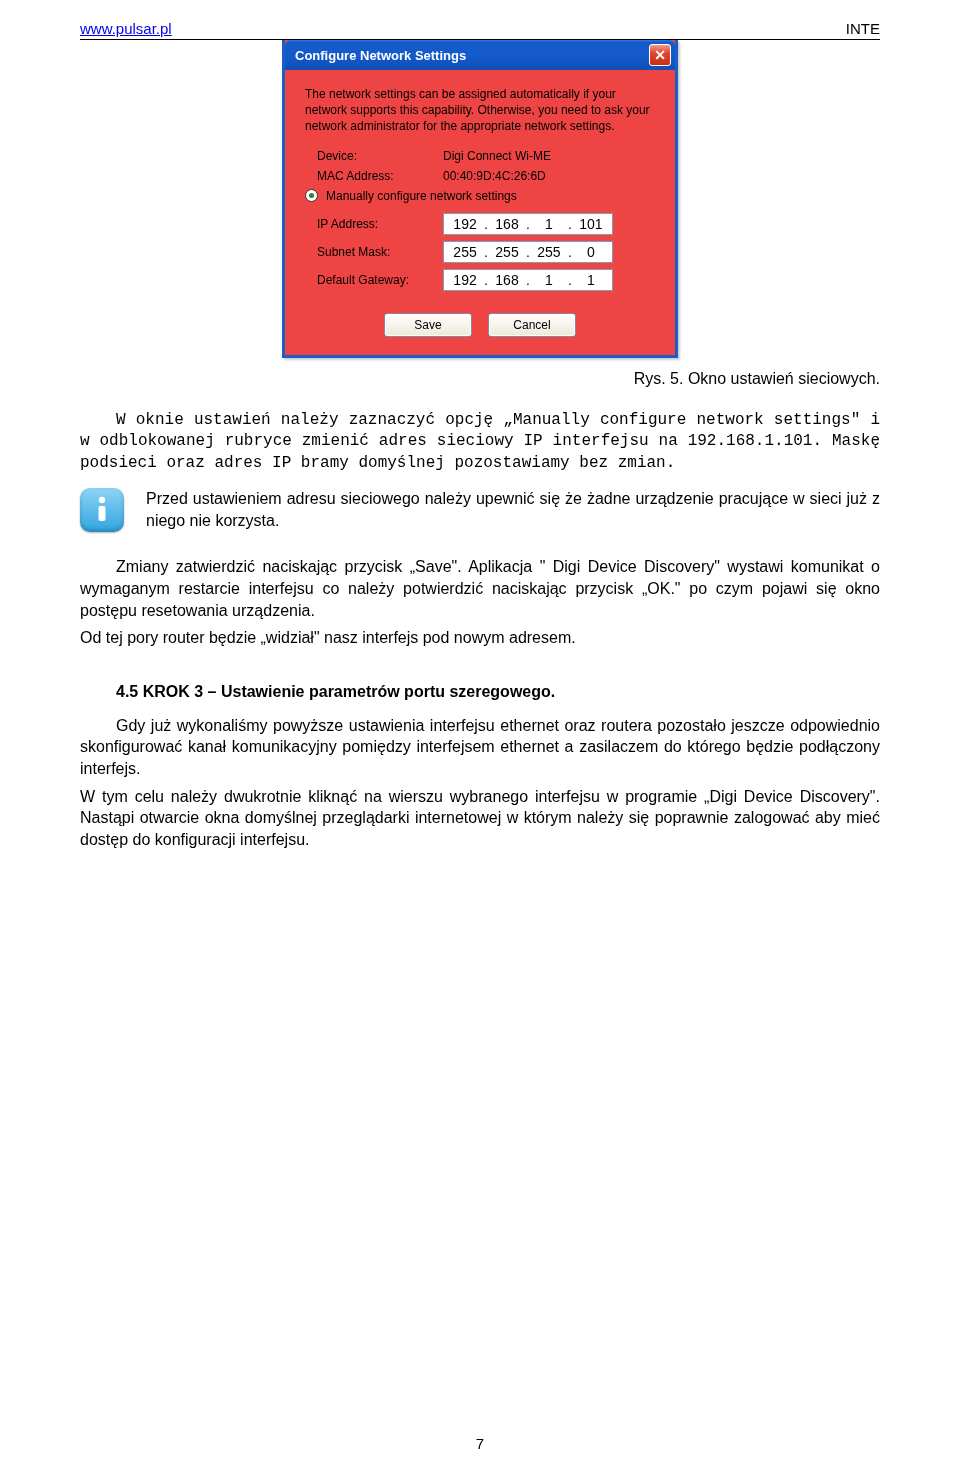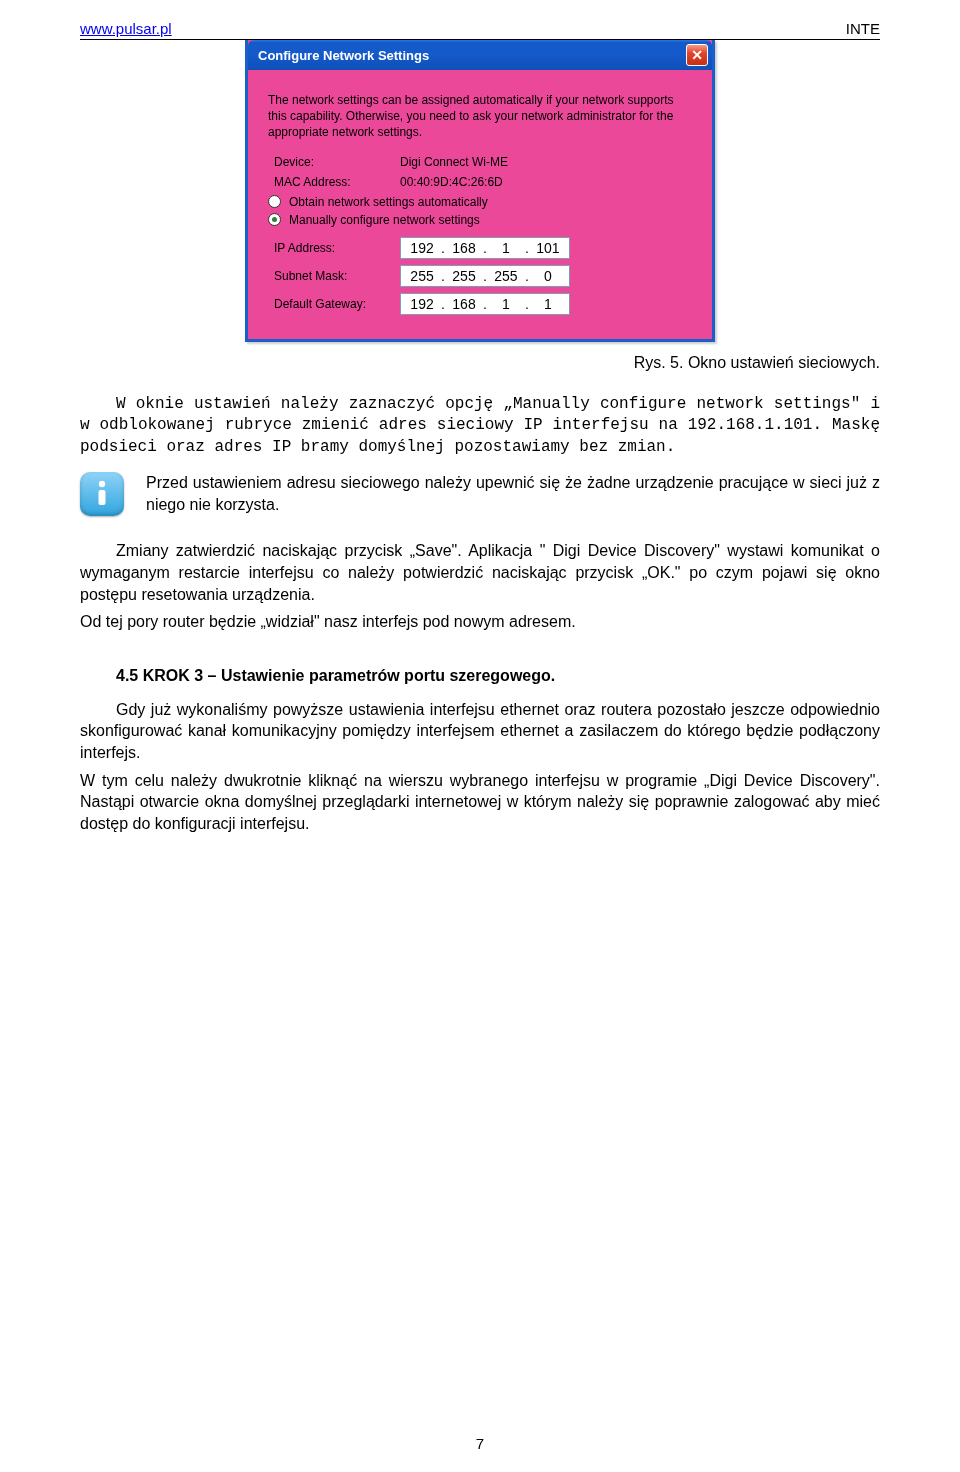--- a/index.html
+++ b/index.html
@@ -18,24 +18,24 @@
     justify-content: space-between;
     font-size: 15px;
     border-bottom: 1px solid #000;
     padding-bottom: 2px;
   }
   .header-row a { color: #00e; text-decoration: underline; }
 
   
   .dialog-wrap { display: flex; justify-content: center; margin-bottom: 12px; }
   .dialog {
-    width: 470px;
+    width: 396px;
     border: 3px solid #1a5fc8;
     border-top: none;
-    background: #ec4899;
+    background: #ef4444;
     box-shadow: 2px 2px 2px rgba(0,0,0,.2);
     font-family: Tahoma, Arial, sans-serif;
     font-size: 12px;
     color: #000;
   }
   .titlebar {
     height: 30px;
     background: linear-gradient(to bottom, #2a7bdd 0%, #145acb 8%, #145acb 50%, #0f4fb7 100%);
     display: flex;
     align-items: center;
@@ -52,24 +52,24 @@
     border: 1px solid #fff;
     border-radius: 3px;
     color: #fff;
     display: flex; align-items: center; justify-content: center;
     font-weight: bold;
     cursor: pointer;
     font-size: 14px;
     line-height: 1;
   }
   .dlg-body {
-    padding: 22px 20px 18px 20px;
+    padding: 16px 20px 18px 20px;
   }
   .dlg-desc { margin-bottom: 14px; line-height: 1.35; }
-  .dlg-row { display: flex; margin: 6px 6px; align-items: center; }
+  .dlg-row { display: flex; margin: 6px 12px; align-items: center; }
   .dlg-label { width: 126px; }
   .radio-row { display: flex; align-items: center; gap: 8px; margin: 4px 0 4px 0; }
   .radio {
     width: 13px; height: 13px; border: 1px solid #333; border-radius: 50%;
     display: inline-flex; align-items: center; justify-content: center;
     background: #fff;
   }
   .radio .dot { width: 5px; height: 5px; border-radius: 50%; background: #3a7a3a; }
   .ip-input {
     display: inline-flex;
@@ -140,24 +140,20 @@
       <div class="dlg-row">
         <div class="dlg-label">Device:</div>
         <div>Digi Connect Wi-ME</div>
       </div>
       <div class="dlg-row">
         <div class="dlg-label">MAC Address:</div>
         <div>00:40:9D:4C:26:6D</div>
       </div>
 
       <div class="radio-row">
-        <span class="radio"></span>
-        <span>Obtain network settings automatically</span>
-      </div>
-      <div class="radio-row">
         <span class="radio">
             <span class="dot"></span>
           </span>
         <span>Manually configure network settings</span>
       </div>
 
       <div class="dlg-row" style="margin-top:10px;">
         <div class="dlg-label">IP Address:</div>
         <div class="ip-input">
           <span class="seg">192</span>
@@ -187,20 +183,24 @@
           <span class="seg">192</span>
             <span class="dot">.</span>
           <span class="seg">168</span>
             <span class="dot">.</span>
           <span class="seg">1</span>
             <span class="dot">.</span>
           <span class="seg">1</span>
         </div>
       </div>
 
+      <div class="dlg-buttons">
+        <button class="xp-btn">Save</button>
+        <button class="xp-btn">Cancel</button>
+      </div>
     </div>
   </div>
 </div>
 
 <div class="caption">Rys. 5. Okno ustawień sieciowych.</div>
 
 <p class="para" style="text-indent:36px;font-family:Liberation Mono, monospace;">W oknie ustawień należy zaznaczyć opcję „Manually configure network settings" i w odblokowanej rubryce zmienić adres sieciowy IP interfejsu na 192.168.1.101. Maskę podsieci oraz adres IP bramy domyślnej pozostawiamy bez zmian.</p>
 
 <div class="info-row">
   <div class="info-icon">

